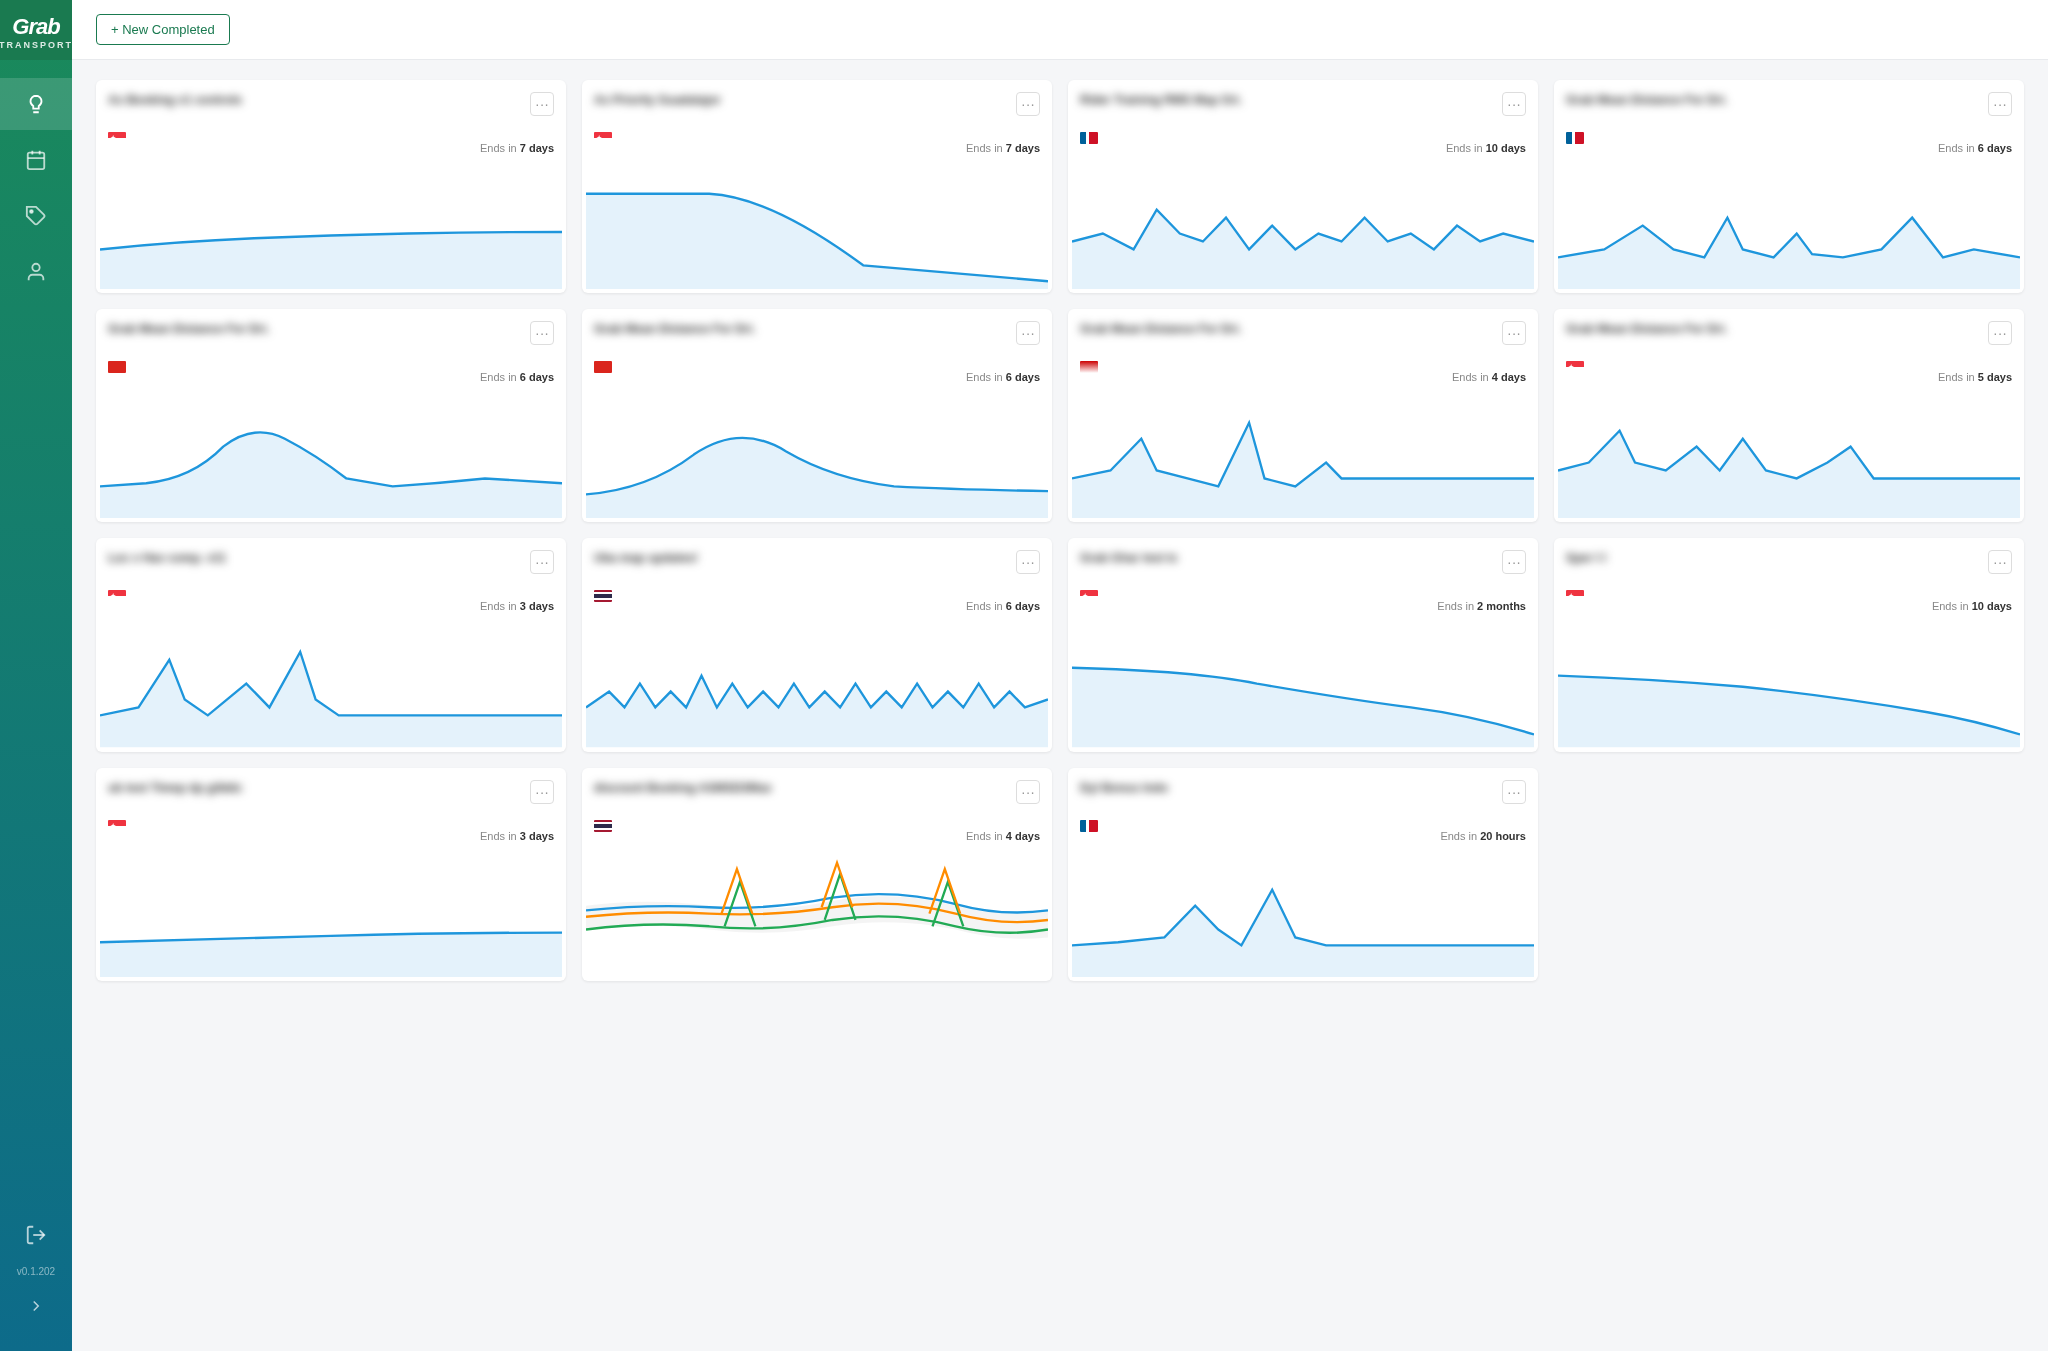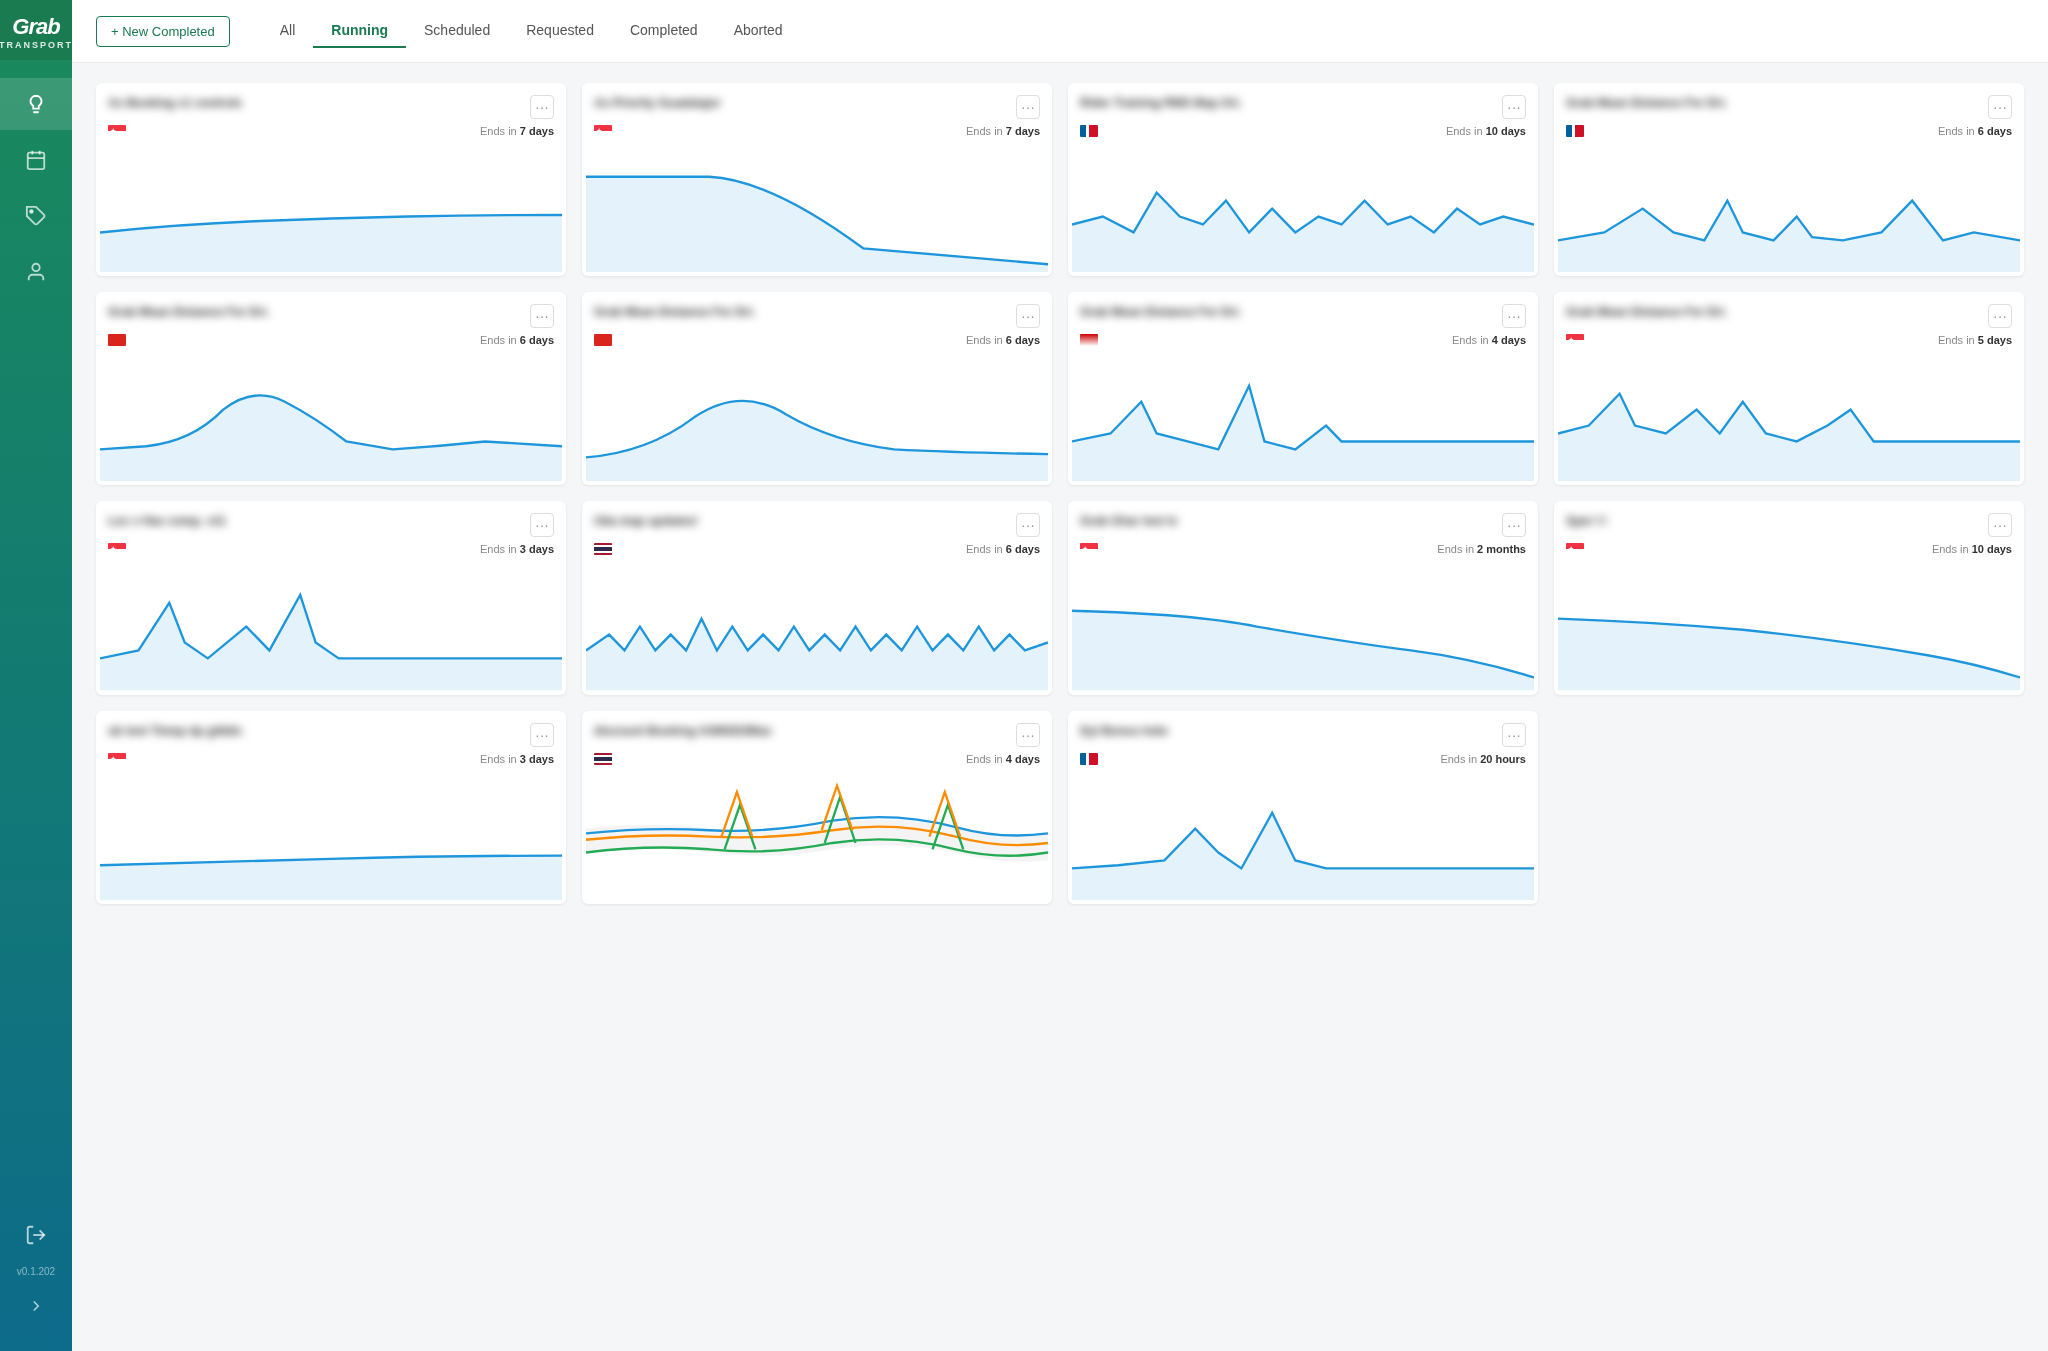--- a/index.html
+++ b/index.html
@@ -202,20 +202,21 @@
     .flag {
       width: 18px;
       height: 12px;
       border-radius: 1px;
       display: inline-block;
       flex-shrink: 0;
     }
     .card-ends {
       font-size: 11px;
       color: #888;
+      margin-top: 20px;
     }
     .card-ends span {
       font-weight: 600;
       color: #333;
     }
     .card-chart {
       height: 80px;
       padding: 0 4px 4px;
       flex: 1;
     }
@@ -287,28 +288,20 @@
         <polyline points="9,18 15,12 9,6"></polyline>
       </svg>
     </div>
   </div>
 </div>
 
 <div class="main">
 
   <div class="header">
     <button class="new-experiment-btn">+ New Completed</button>
-    <div class="tabs">
-      <div class="tab">All</div>
-      <div class="tab active">Running</div>
-      <div class="tab">Scheduled</div>
-      <div class="tab">Requested</div>
-      <div class="tab">Completed</div>
-      <div class="tab">Aborted</div>
-    </div>
   </div>
 
   <div class="content">
     <div class="experiment-grid">
 
       <div class="card">
         <div class="card-header">
           <div class="card-title">Ax Booking v1 controls</div>
           <div class="card-menu-btn">···</div>
         </div>

